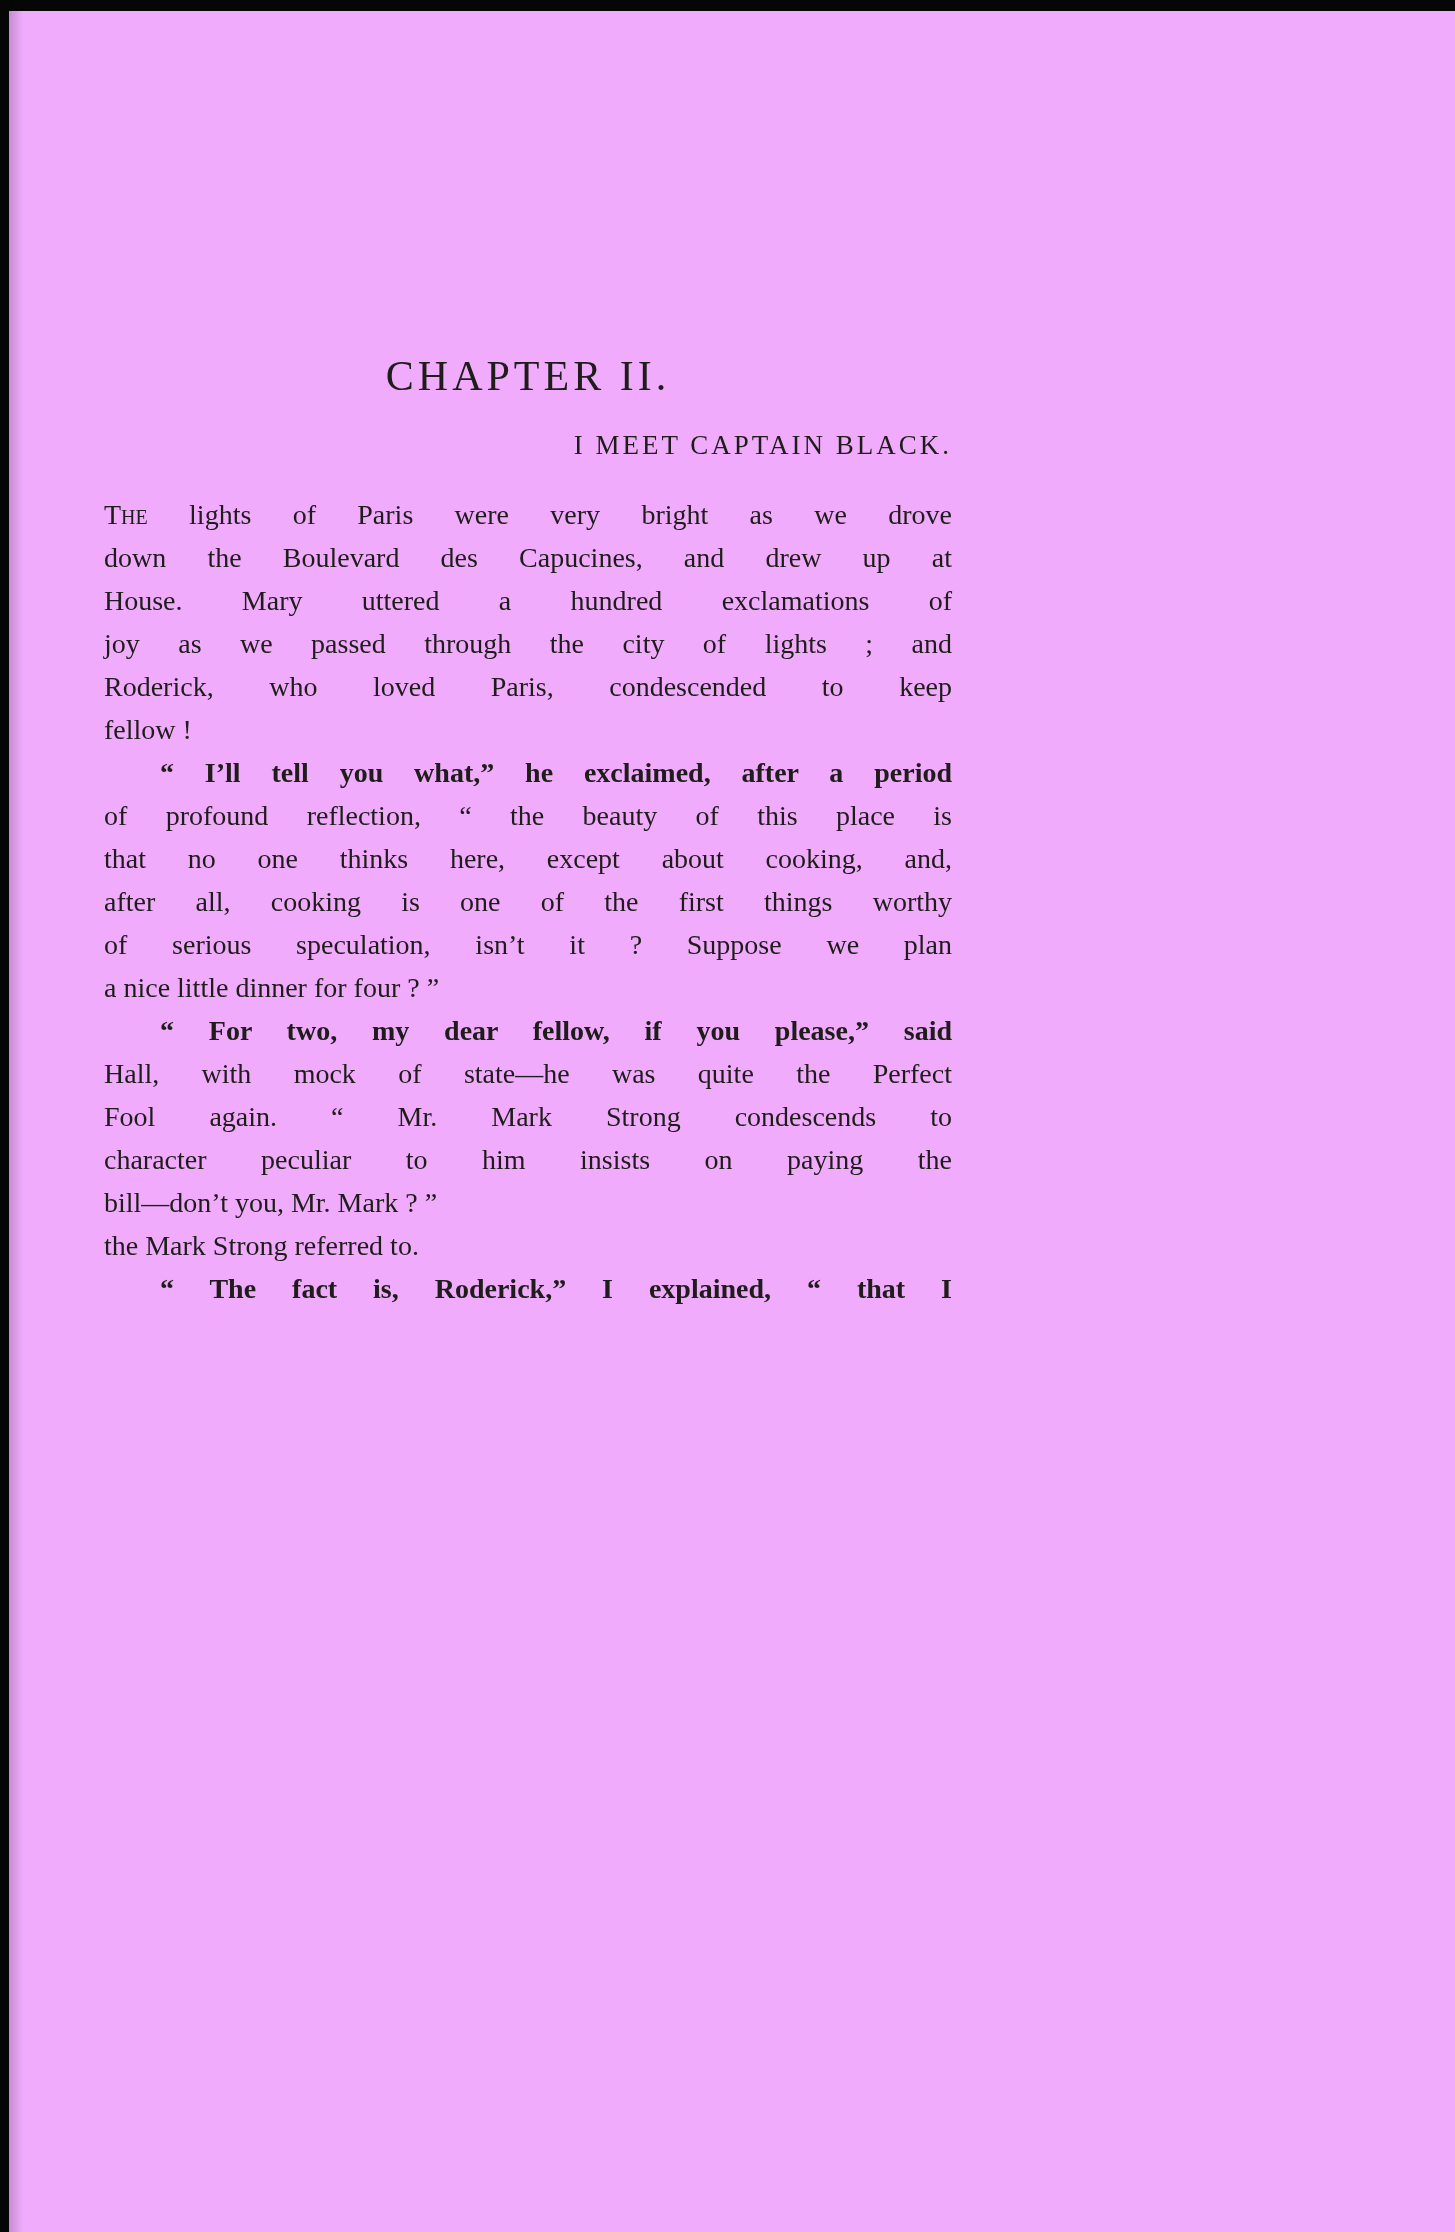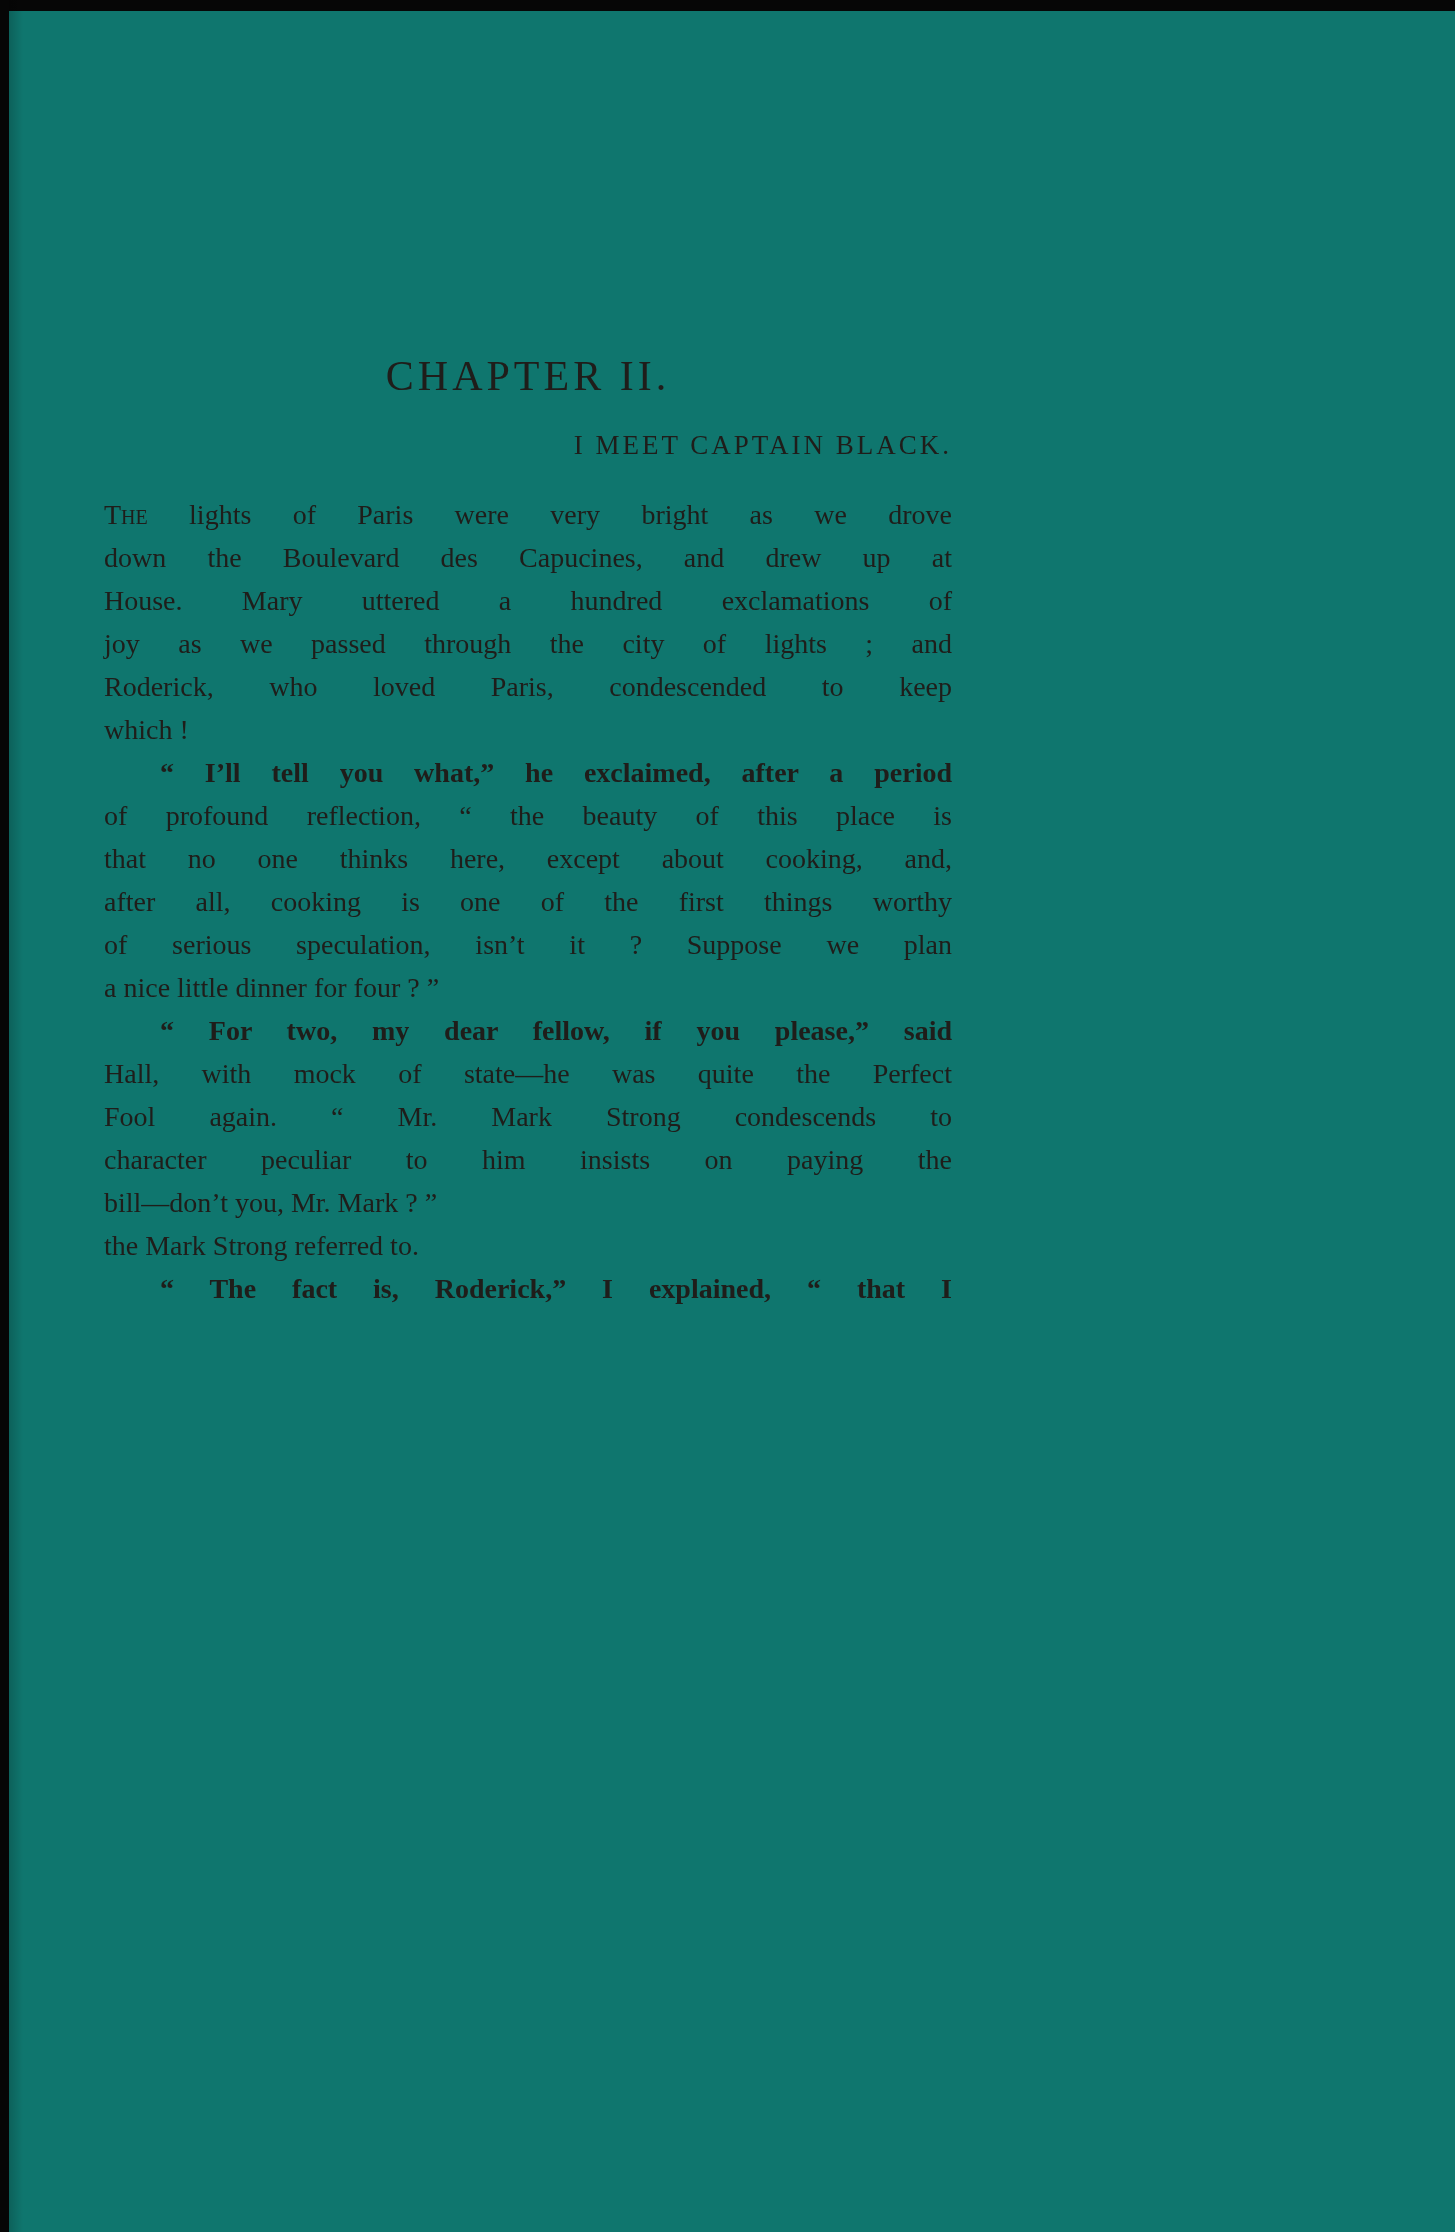--- a/index.html
+++ b/index.html
@@ -10,21 +10,21 @@
     width: 1455px;
     height: 2232px;
     background: #fcfcfa;
     position: relative;
     overflow: hidden;
     font-family: "Liberation Serif", "DejaVu Serif", serif;
   }
   .scan-page {
     position: absolute;
     inset: 0;
-    background: #0f766e;
+    background: #f0abfc;
   }
   .edge-top {
     position: absolute;
     top: 0; left: 0;
     width: 100%; height: 11px;
     background: #060606;
   }
   .edge-left {
     position: absolute;
     top: 0; left: 0;
@@ -89,21 +89,21 @@
   <div class="content">
     <h1 class="chapter-heading">CHAPTER II.</h1>
     <h2 class="section-heading">I MEET CAPTAIN BLACK.</h2>
     <div>
         <div class="paragraph">
           <div class="line"><span class="lead-small-caps">The</span> lights of Paris were very bright as we drove</div>
           <div class="line">down the Boulevard des Capucines, and drew up at</div>
           <div class="line">House.  Mary uttered a hundred exclamations of</div>
           <div class="line">joy as we passed through the city of lights ; and</div>
           <div class="line">Roderick, who loved Paris, condescended to keep</div>
-          <div class="line last">which !</div>
+          <div class="line last">fellow !</div>
         </div>
         <div class="paragraph">
           <div class="line indent">“ I’ll tell you what,” he exclaimed, after a period</div>
           <div class="line">of profound reflection, “ the beauty of this place is</div>
           <div class="line">that no one thinks here, except about cooking, and,</div>
           <div class="line">after all, cooking is one of the first things worthy</div>
           <div class="line">of serious speculation, isn’t it ?  Suppose we plan</div>
           <div class="line last">a nice little dinner for four ? ”</div>
         </div>
         <div class="paragraph">

